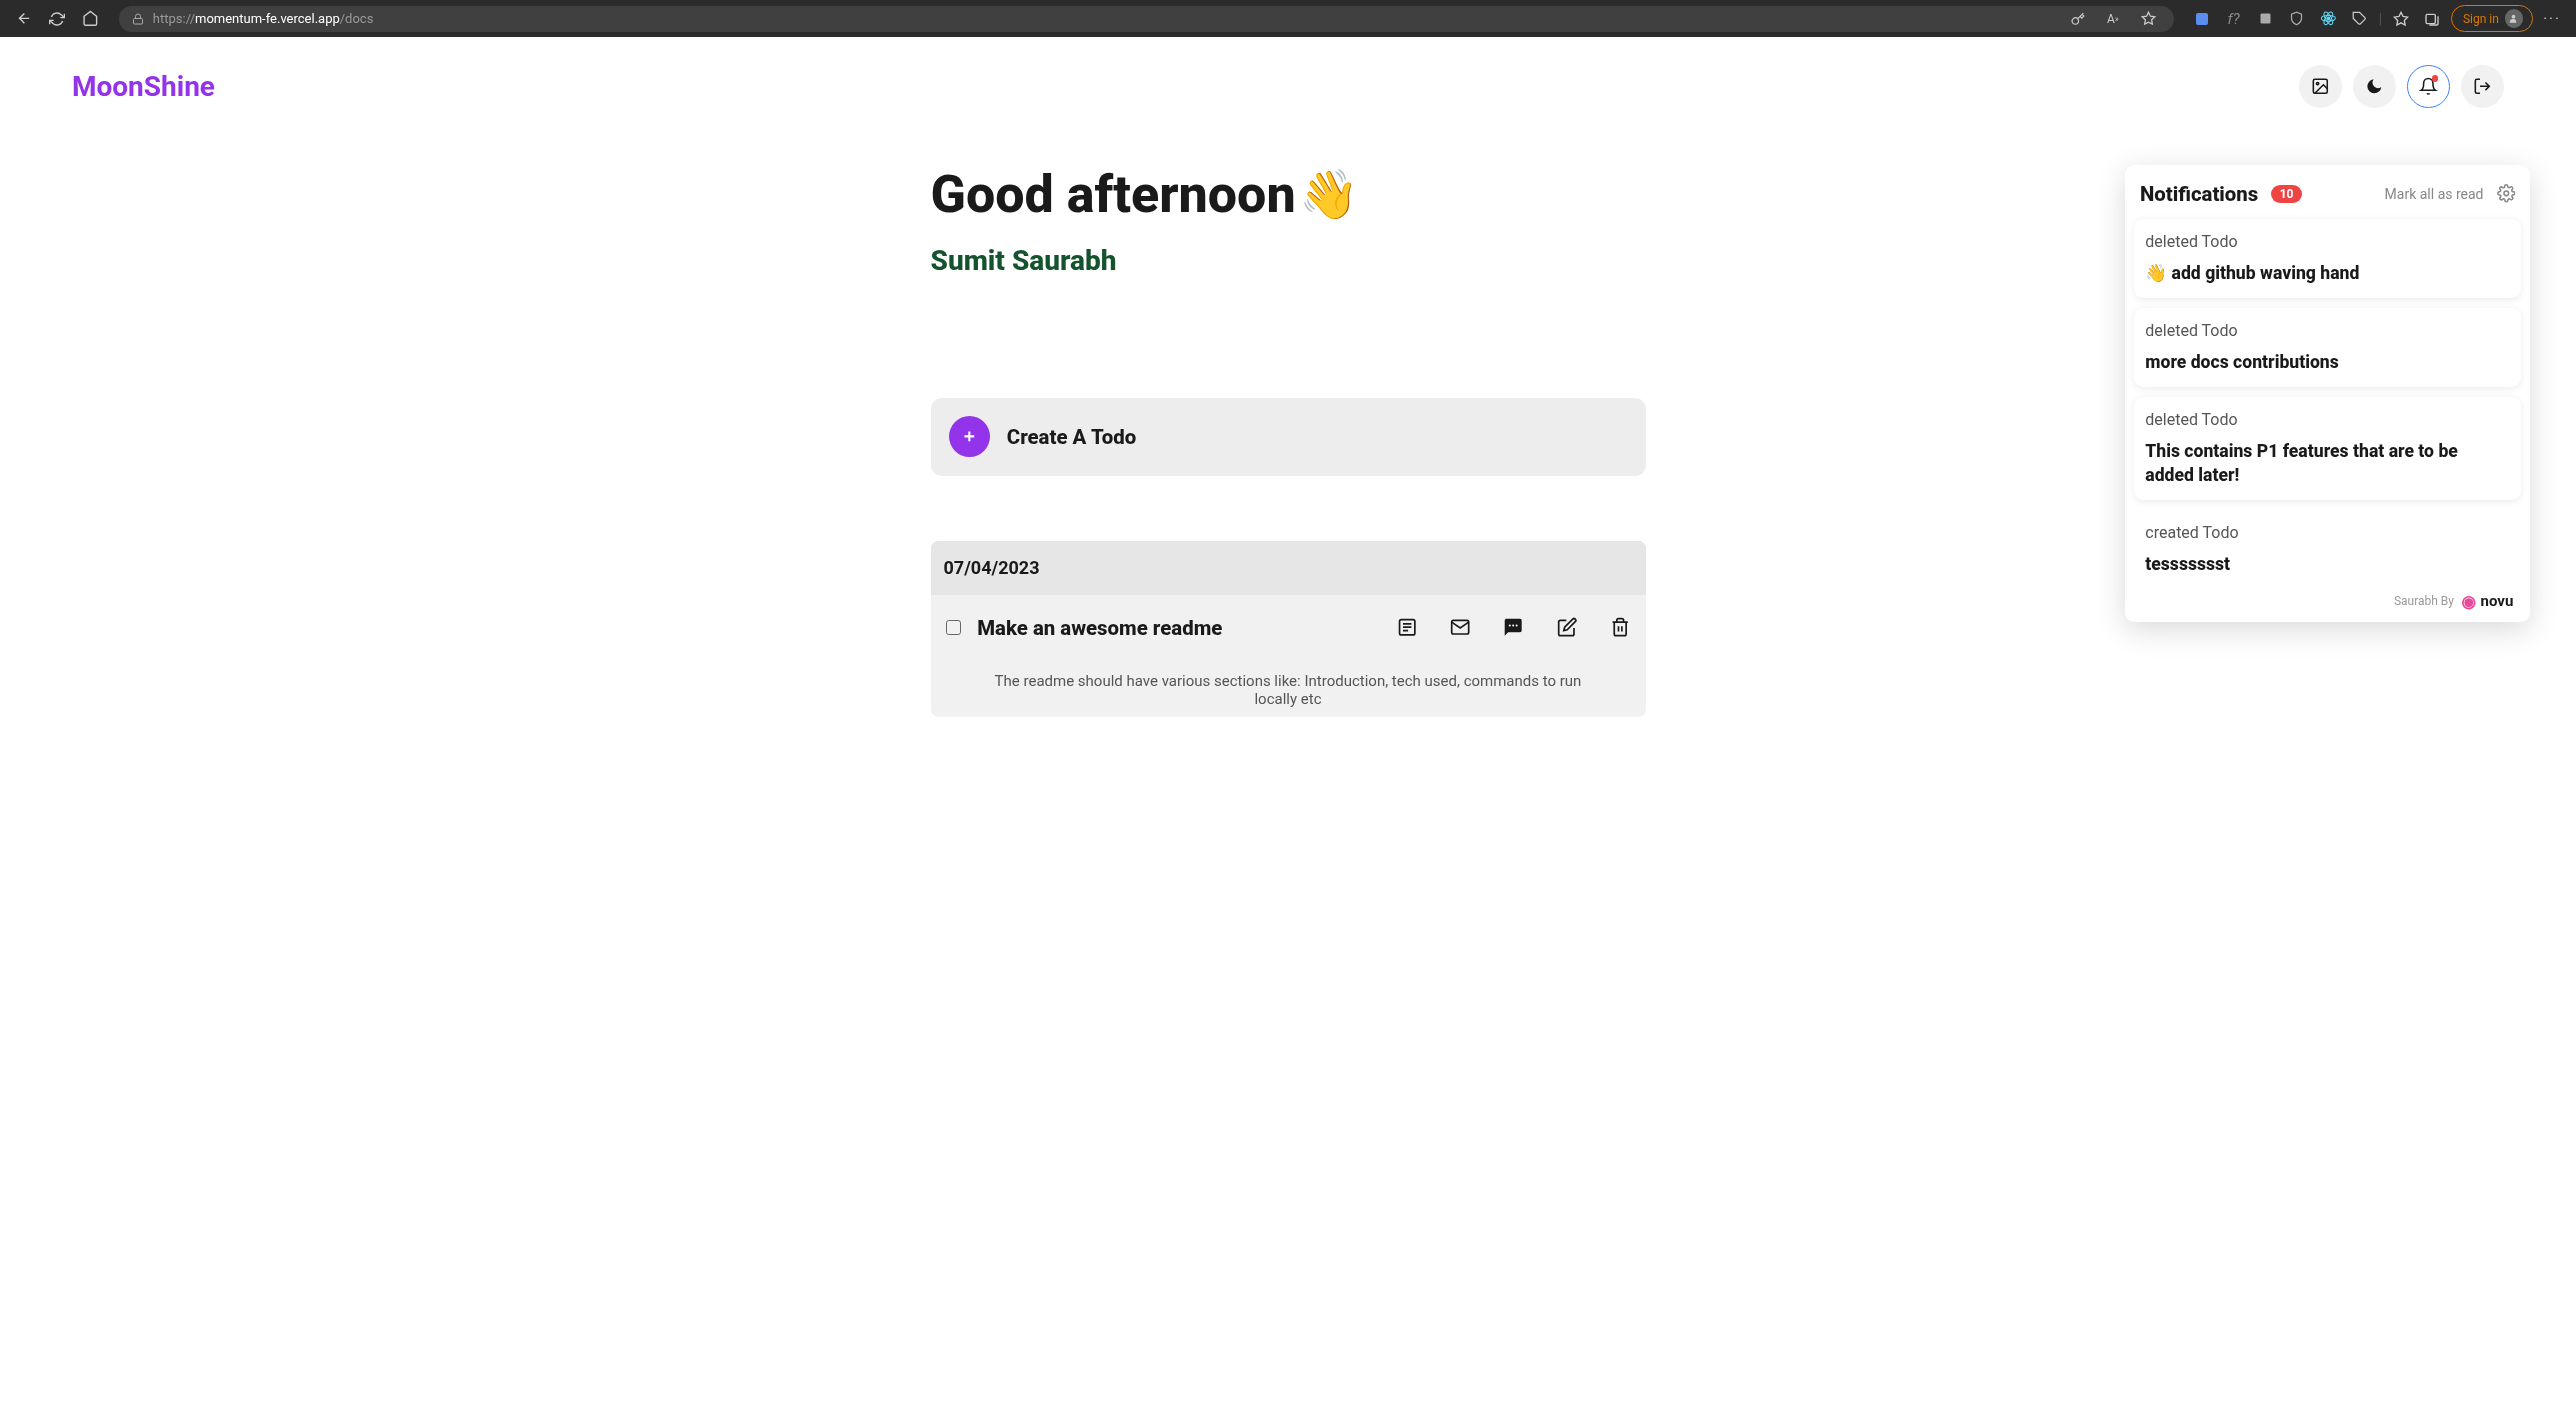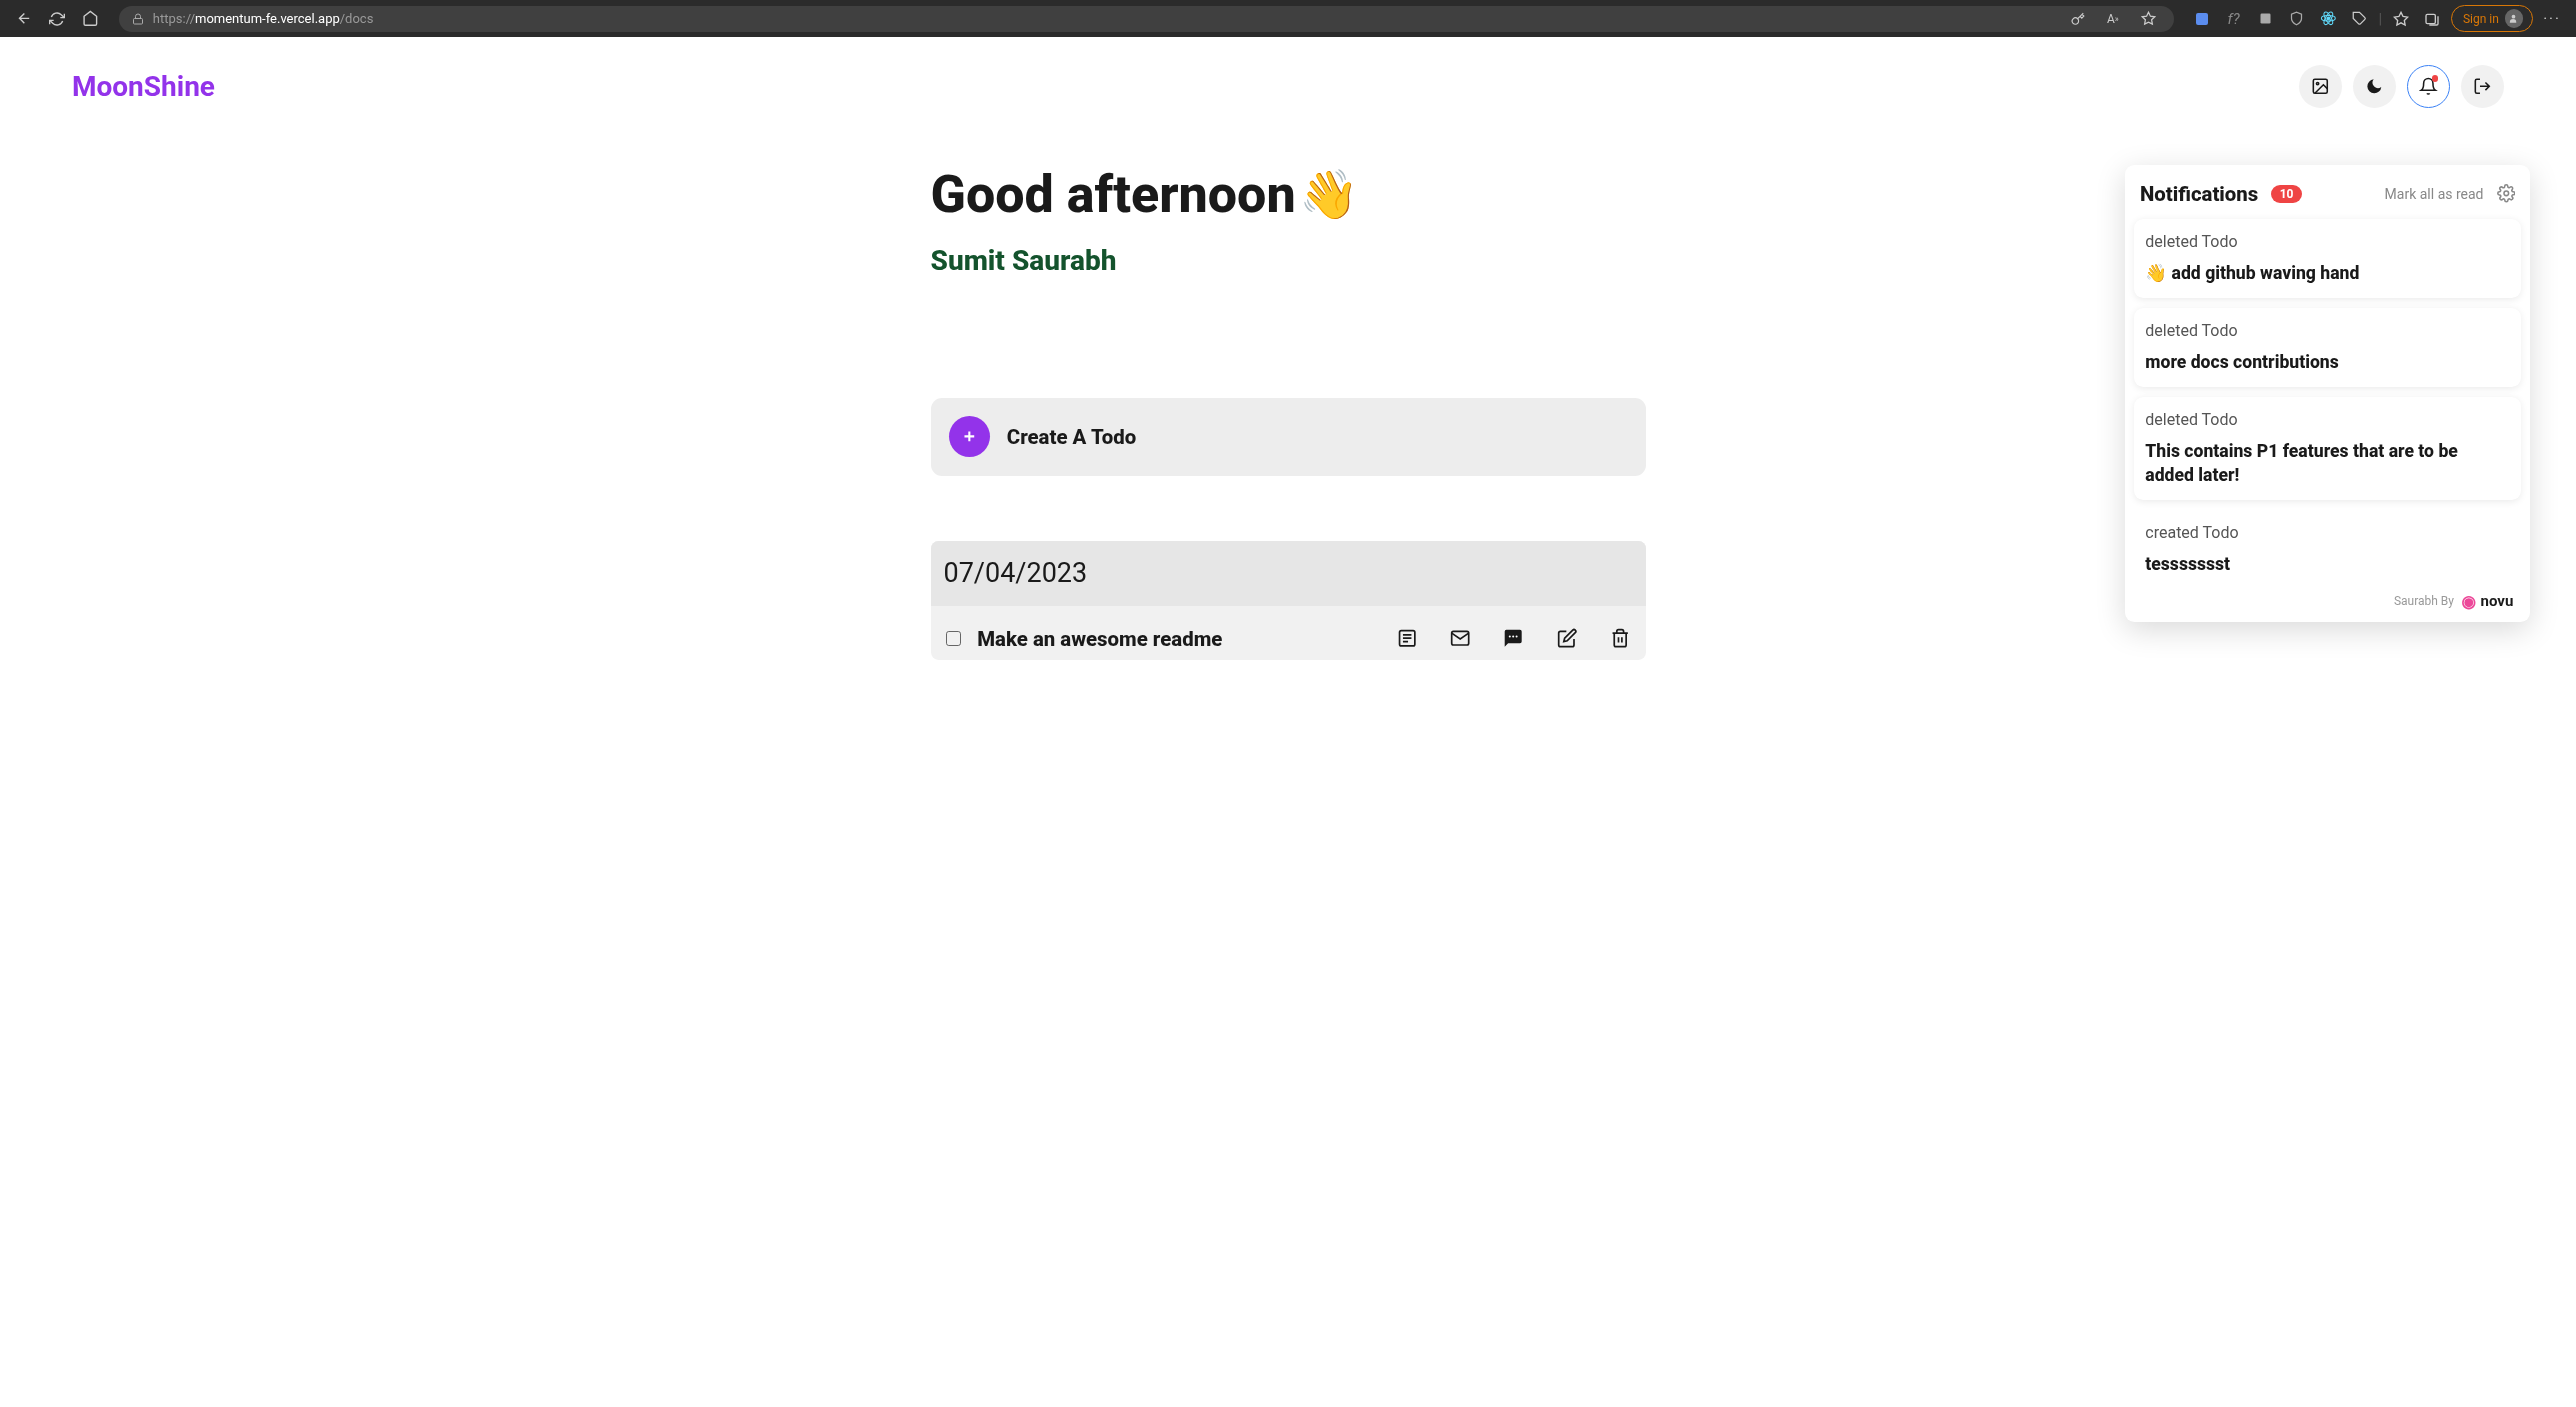--- a/index.html
+++ b/index.html
@@ -151,22 +151,22 @@
 
 .todo-group {
   margin-top: 65px;
   background: #f1f1f1;
   border-radius: 7.4px;
   overflow: hidden;
 }
 .date-header {
   background: #e6e6e6;
   padding: 16.7px 13px;
-  font-size: 27px;
-  font-weight: 400;
+  font-size: 18px;
+  font-weight: 700;
   color: #1a1a1a;
 }
 .todo-item {
   padding: 20.4px 15px 9.3px;
 }
 .todo-row {
   display: flex;
   align-items: center;
   gap: 16.7px;
 }
@@ -458,20 +458,21 @@
                   <path d="M18.5 2.5a2.12 2.12 0 013 3L12 15l-4 1 1-4 9.5-9.5z"></path>
                 </svg>
             </span>
             <span class="action-icon">
               <svg width="20.4" height="20.4" viewBox="0 0 24 24" fill="none" stroke="currentColor" stroke-width="2">
                   <path d="M3 6h18M8 6V4a2 2 0 012-2h4a2 2 0 012 2v2m3 0v14a2 2 0 01-2 2H7a2 2 0 01-2-2V6h14zM10 11v6M14 11v6"></path>
                 </svg>
             </span>
           </div>
         </div>
+        <div class="todo-desc">The readme should have various sections like: Introduction, tech used, commands to run locally etc</div>
       </div>
     </div>
   </div>
 
   <div class="notif-panel">
     <div class="notif-header">
       <span class="notif-title">Notifications</span>
       <span class="notif-count">10</span>
       <span class="notif-header-spacer"></span>
       <span class="mark-read">Mark all as read</span>

